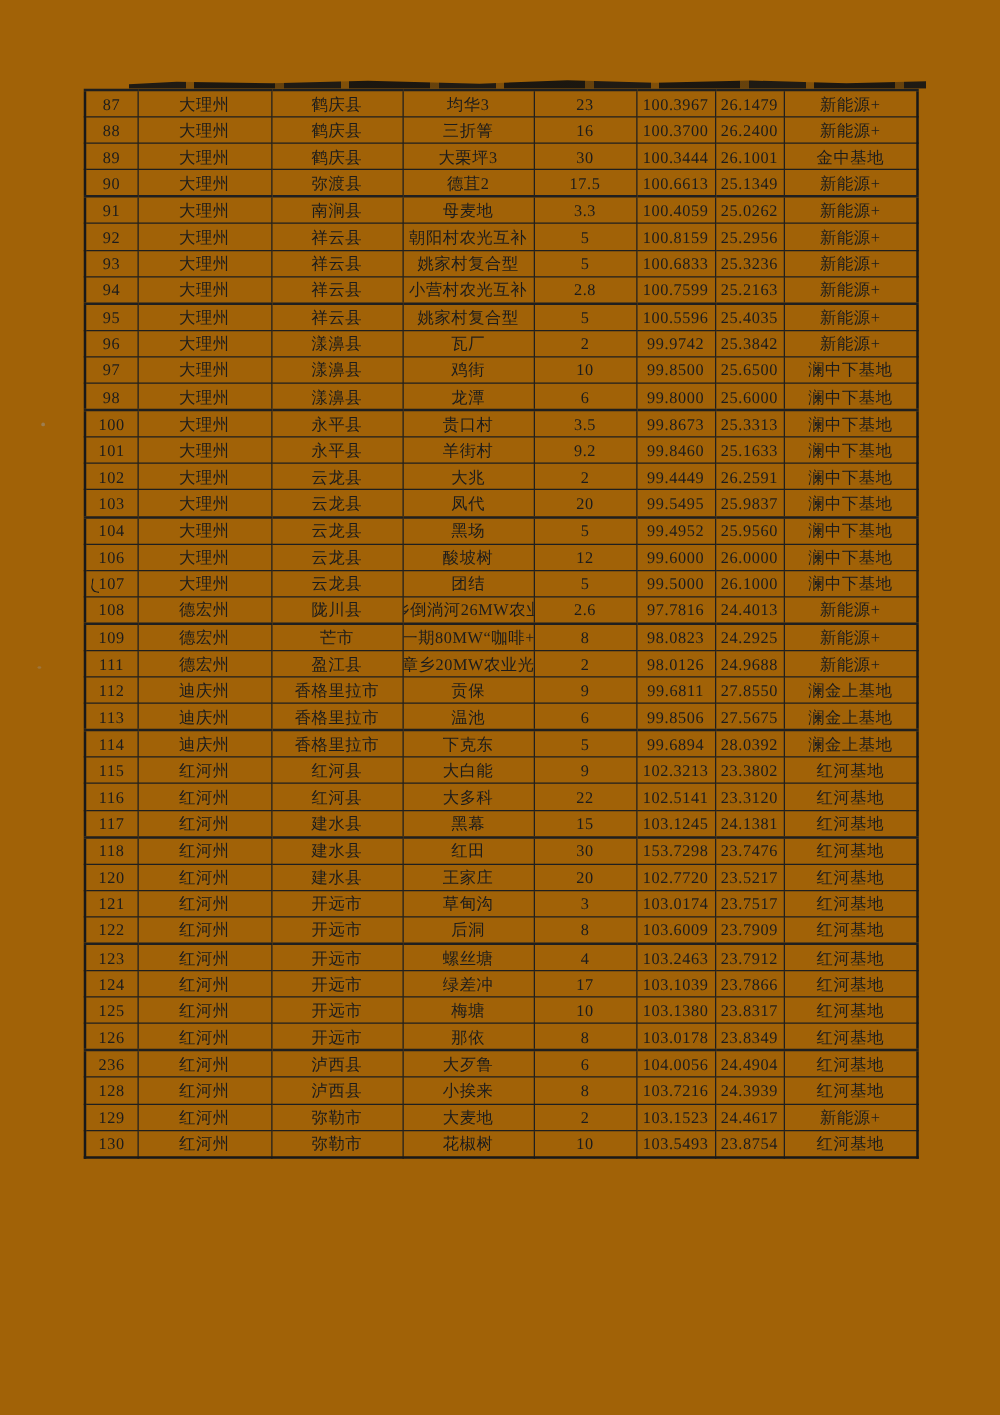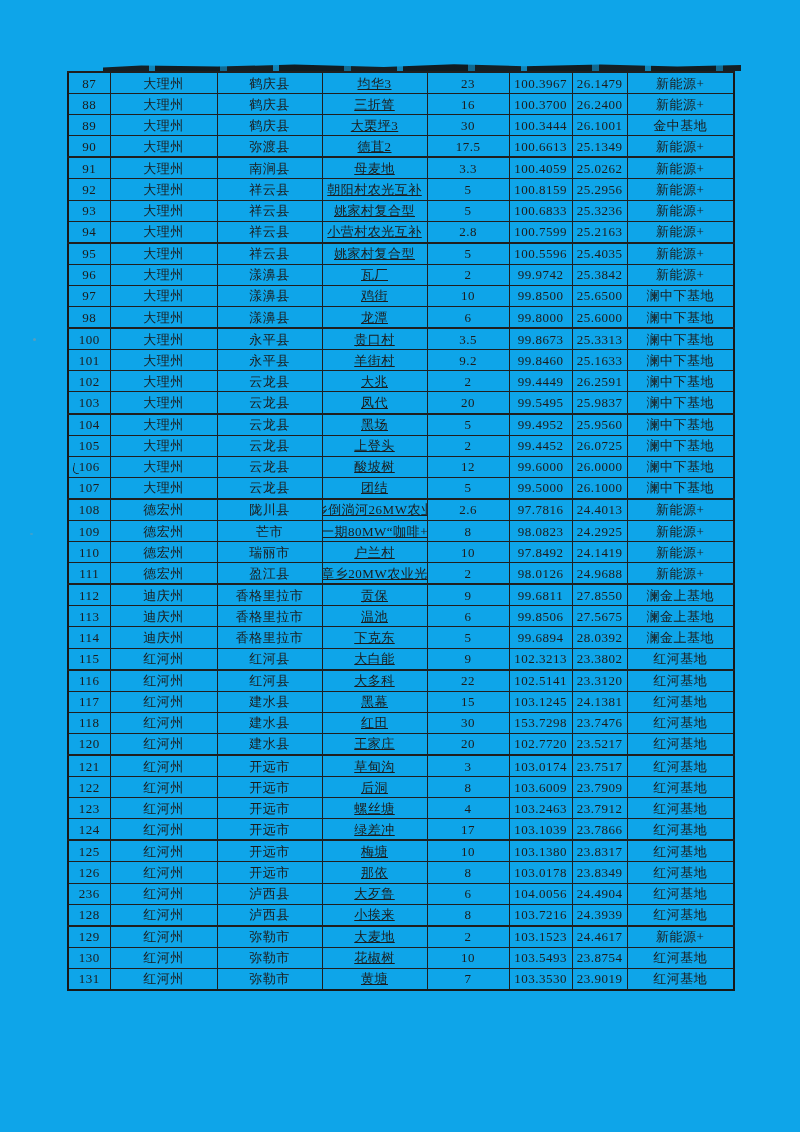--- a/index.html
+++ b/index.html
@@ -4,21 +4,21 @@
 <style>
   html,body{margin:0;padding:0;}
   body{
     width:800px;height:1132px;
     background:#ffffff;
     position:relative;
     font-family:"Liberation Serif","DejaVu Serif",serif;
     color:#1c1c1c;
     overflow:hidden;
   }
-  .page{position:absolute;inset:0;background:#0ea5e9;}
+  .page{position:absolute;inset:0;background:#a16207;}
 
   
   table.grid{
     position:absolute;
     left:67px;top:71px;
     width:666px;
     border-collapse:collapse;
     table-layout:fixed;
     border:2.2px solid #181818;
   }
@@ -36,21 +36,21 @@
   }
   
   table.grid tr:nth-child(4n+1) td{border-top-width:2.1px;}
   table.grid tr:nth-child(7n+3) td{border-bottom-width:1.9px;}
   td.c-no{font-size:13.5px;letter-spacing:0;}
   td.c-num{font-size:13.5px;letter-spacing:0;}
   td.c-name .nm{
     display:flex;justify-content:center;align-items:center;
     width:100%;height:100%;overflow:hidden;
   }
-  td.c-name .nm span{flex:0 0 auto;white-space:nowrap;text-decoration:underline;}
+  td.c-name .nm span{flex:0 0 auto;white-space:nowrap;}
 
   
   .streak{
     position:absolute;left:103px;top:63px;width:638px;height:8px;
     background:
       repeating-linear-gradient(90deg,
         #141414 0px,#141414 46px,
         rgba(20,20,20,.25) 46px, rgba(20,20,20,.25) 52px,
         #101010 52px,#101010 117px,
         rgba(20,20,20,.45) 117px, rgba(20,20,20,.45) 124px);
@@ -321,34 +321,20 @@
             <div class="nm">
               <span>黑场</span>
             </div>
           </td>
           <td class="c-num">5</td>
           <td class="c-num">99.4952</td>
           <td class="c-num">25.9560</td>
           <td class="c-zh">澜中下基地</td>
         </tr>
         <tr>
-          <td class="c-no">105</td>
-          <td class="c-zh">大理州</td>
-          <td class="c-zh">云龙县</td>
-          <td class="c-name">
-            <div class="nm">
-              <span>上登头</span>
-            </div>
-          </td>
-          <td class="c-num">2</td>
-          <td class="c-num">99.4452</td>
-          <td class="c-num">26.0725</td>
-          <td class="c-zh">澜中下基地</td>
-        </tr>
-        <tr>
           <td class="c-no">106</td>
           <td class="c-zh">大理州</td>
           <td class="c-zh">云龙县</td>
           <td class="c-name">
             <div class="nm">
               <span>酸坡树</span>
             </div>
           </td>
           <td class="c-num">12</td>
           <td class="c-num">99.6000</td>
@@ -388,34 +374,20 @@
           <td class="c-zh">德宏州</td>
           <td class="c-zh">芒市</td>
           <td class="c-name">
             <div class="nm">
               <span>一期80MW“咖啡+</span>
             </div>
           </td>
           <td class="c-num">8</td>
           <td class="c-num">98.0823</td>
           <td class="c-num">24.2925</td>
-          <td class="c-zh">新能源+</td>
-        </tr>
-        <tr>
-          <td class="c-no">110</td>
-          <td class="c-zh">德宏州</td>
-          <td class="c-zh">瑞丽市</td>
-          <td class="c-name">
-            <div class="nm">
-              <span>户兰村</span>
-            </div>
-          </td>
-          <td class="c-num">10</td>
-          <td class="c-num">97.8492</td>
-          <td class="c-num">24.1419</td>
           <td class="c-zh">新能源+</td>
         </tr>
         <tr>
           <td class="c-no">111</td>
           <td class="c-zh">德宏州</td>
           <td class="c-zh">盈江县</td>
           <td class="c-name">
             <div class="nm">
               <span>章乡20MW农业光</span>
             </div>
@@ -670,34 +642,20 @@
           <td class="c-name">
             <div class="nm">
               <span>花椒树</span>
             </div>
           </td>
           <td class="c-num">10</td>
           <td class="c-num">103.5493</td>
           <td class="c-num">23.8754</td>
           <td class="c-zh">红河基地</td>
         </tr>
-        <tr>
-          <td class="c-no">131</td>
-          <td class="c-zh">红河州</td>
-          <td class="c-zh">弥勒市</td>
-          <td class="c-name">
-            <div class="nm">
-              <span>黄塘</span>
-            </div>
-          </td>
-          <td class="c-num">7</td>
-          <td class="c-num">103.3530</td>
-          <td class="c-num">23.9019</td>
-          <td class="c-zh">红河基地</td>
-        </tr>
       </tbody>
   </table>
 
   <div class="hook-105"></div>
   <div class="speck s1"></div>
   <div class="speck s2"></div>
 
 </div>
 
 </body></html>

